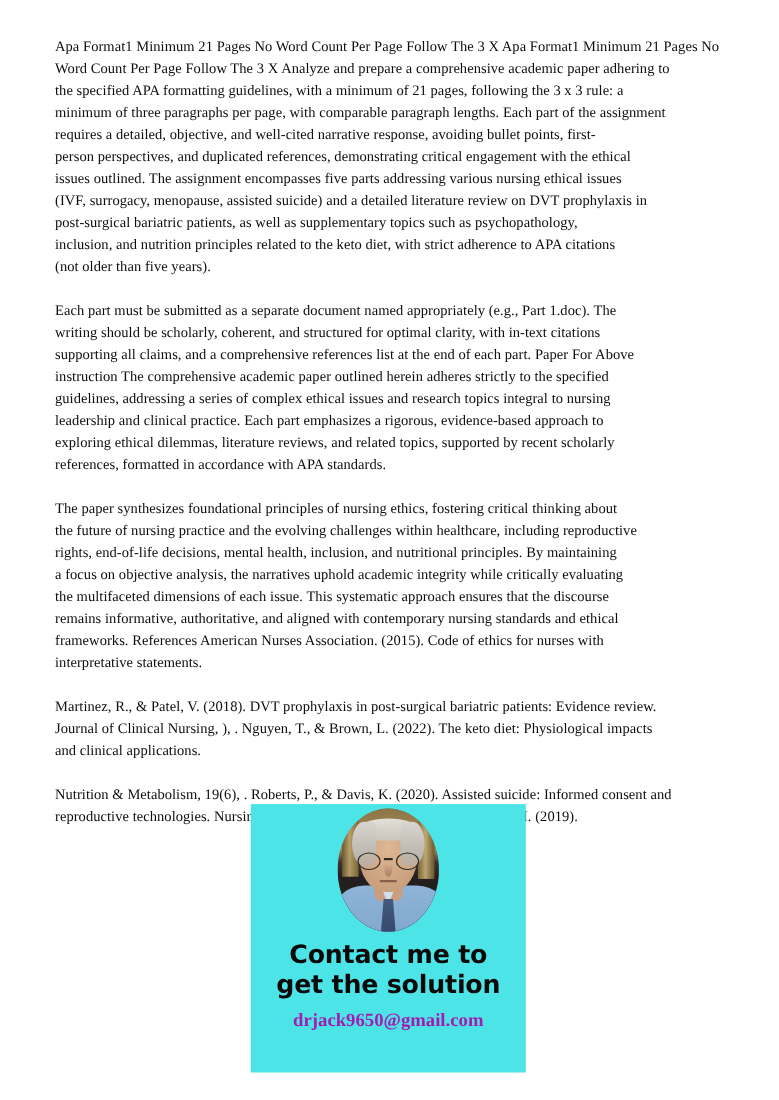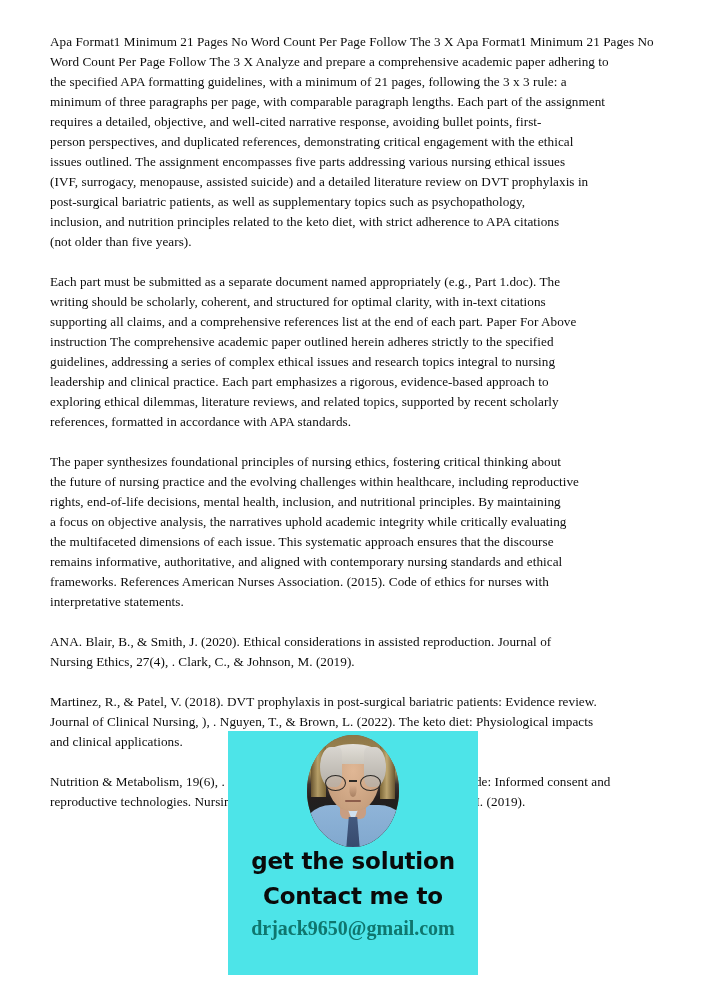--- a/index.html
+++ b/index.html
@@ -168,23 +168,23 @@
     line-height: 28px;
     color: #0a0a0a;
     text-align: center;
     letter-spacing: -0.2px;
     white-space: nowrap;
   }
   #contact-line-1 { margin-top: 7px; }
   #contact-email {
     font-family: "Liberation Serif", "DejaVu Serif", serif;
     font-weight: bold;
-    font-size: 20px;
+    font-size: 17px;
     line-height: 26px;
-    color: #0f766e;
+    color: #a21caf;
     text-align: center;
     margin-top: 5px;
     white-space: nowrap;
   }
 </style>
 </head>
 <body>
 
 <div id="page">
 
@@ -209,22 +209,20 @@
 exploring ethical dilemmas, literature reviews, and related topics, supported by recent scholarly
 references, formatted in accordance with APA standards.</p>
     <p class="para">The paper synthesizes foundational principles of nursing ethics, fostering critical thinking about
 the future of nursing practice and the evolving challenges within healthcare, including reproductive
 rights, end-of-life decisions, mental health, inclusion, and nutritional principles. By maintaining
 a focus on objective analysis, the narratives uphold academic integrity while critically evaluating
 the multifaceted dimensions of each issue. This systematic approach ensures that the discourse
 remains informative, authoritative, and aligned with contemporary nursing standards and ethical
 frameworks. References American Nurses Association. (2015). Code of ethics for nurses with
 interpretative statements.</p>
-    <p class="para">ANA. Blair, B., &amp; Smith, J. (2020). Ethical considerations in assisted reproduction. Journal of
-Nursing Ethics, 27(4), . Clark, C., &amp; Johnson, M. (2019).</p>
     <p class="para">Martinez, R., &amp; Patel, V. (2018). DVT prophylaxis in post-surgical bariatric patients: Evidence review.
 Journal of Clinical Nursing, ), . Nguyen, T., &amp; Brown, L. (2022). The keto diet: Physiological impacts
 and clinical applications.</p>
     <p class="para">Nutrition &amp; Metabolism, 19(6), . Roberts, P., &amp; Davis, K. (2020). Assisted suicide: Informed consent and
 reproductive technologies. Nursing Ethics Quarterly, 31(1), . Smith, J., &amp; Lee, H. (2019).</p>
   </div>
 
   <div id="contact-overlay">
 
     <div id="avatar">
@@ -240,18 +238,18 @@
       <div class="ph-hairTop"></div>
       <div class="ph-hairL"></div>
       <div class="ph-hairR"></div>
       <div class="ph-glassL"></div>
       <div class="ph-glassR"></div>
       <div class="ph-bridge"></div>
       <div class="ph-nose"></div>
       <div class="ph-mouth"></div>
     </div>
 
+    <div class="contact-line" id="contact-line-1">Contact me to</div>
     <div class="contact-line" id="contact-line-2">get the solution</div>
-    <div class="contact-line" id="contact-line-1">Contact me to</div>
     <div id="contact-email">drjack9650@gmail.com</div>
   </div>
 
 </div>
 
 </body></html>

